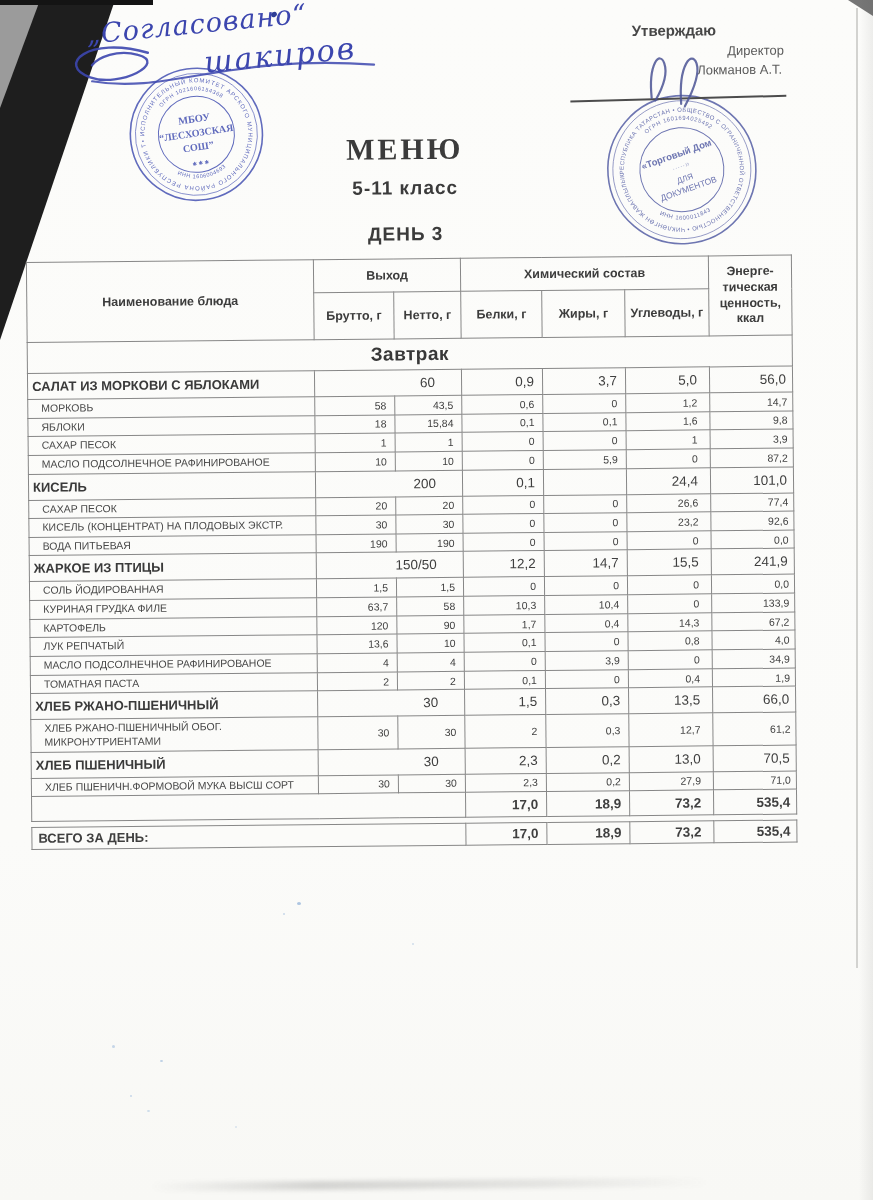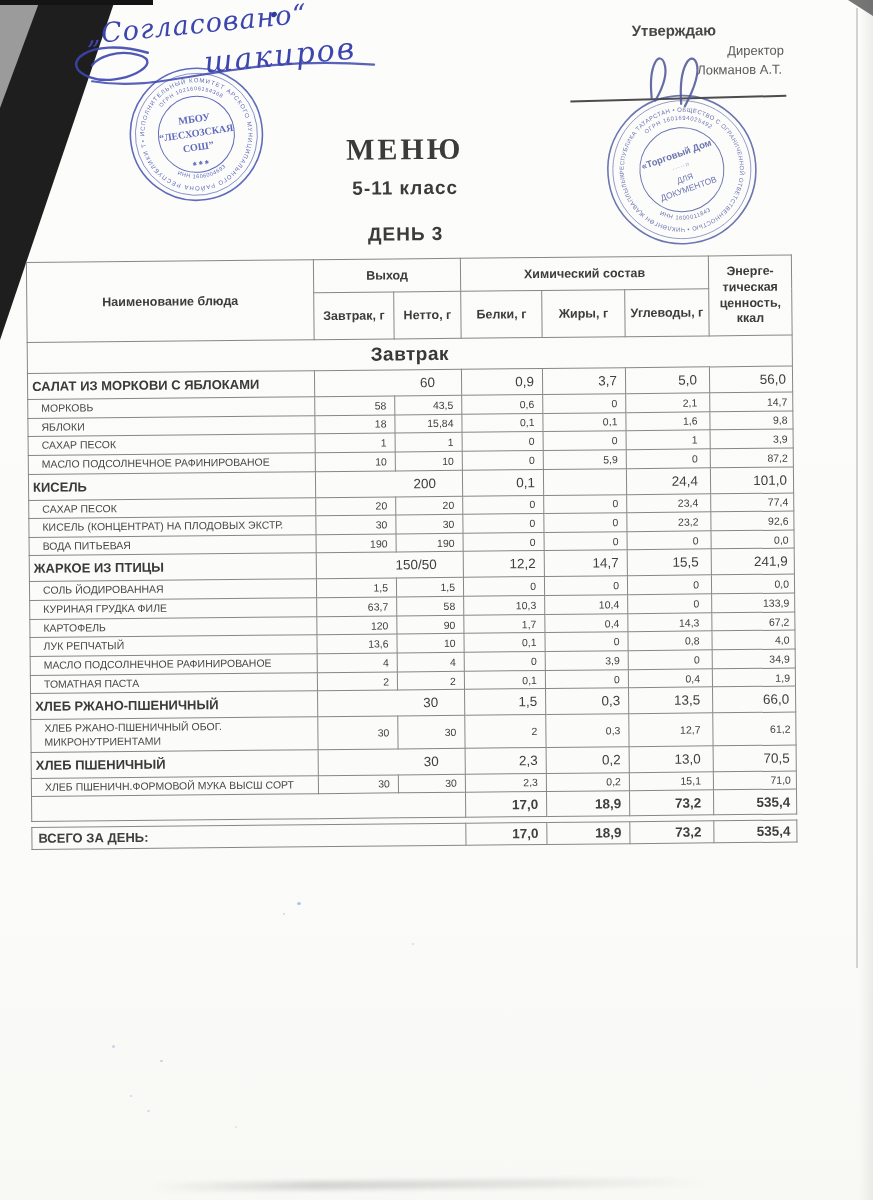--- a/index.html
+++ b/index.html
@@ -192,21 +192,21 @@
         <tr class="hdr1">
           <th rowspan="2">Наименование блюда</th>
           <th colspan="2">Выход</th>
           <th colspan="3">Химический состав</th>
           <th rowspan="2" class="energy-h">Энерге-
 тическая
 ценность,
 ккал</th>
         </tr>
         <tr class="hdr2">
-          <th>Завтрак, г</th>
+          <th>Брутто, г</th>
           <th>Нетто, г</th>
           <th>Белки, г</th>
           <th>Жиры, г</th>
           <th>Углеводы, г</th>
         </tr>
       </thead>
       <tbody>
         <tr class="section">
           <td colspan="7">Завтрак</td>
         </tr>
@@ -219,21 +219,21 @@
             <td class="val">3,7</td>
             <td class="val carbs">5,0</td>
             <td class="val kcal">56,0</td>
           </tr>
           <tr class="ingredient">
             <td class="ing-name">МОРКОВЬ</td>
             <td class="num">58</td>
             <td class="num">43,5</td>
             <td class="num">0,6</td>
             <td class="num">0</td>
-            <td class="num carbs">2,1</td>
+            <td class="num carbs">1,2</td>
             <td class="num kcal">14,7</td>
           </tr>
           <tr class="ingredient">
             <td class="ing-name">ЯБЛОКИ</td>
             <td class="num">18</td>
             <td class="num">15,84</td>
             <td class="num">0,1</td>
             <td class="num">0,1</td>
             <td class="num carbs">1,6</td>
             <td class="num kcal">9,8</td>
@@ -263,21 +263,21 @@
             <td class="val"></td>
             <td class="val carbs">24,4</td>
             <td class="val kcal">101,0</td>
           </tr>
           <tr class="ingredient">
             <td class="ing-name">САХАР ПЕСОК</td>
             <td class="num">20</td>
             <td class="num">20</td>
             <td class="num">0</td>
             <td class="num">0</td>
-            <td class="num carbs">23,4</td>
+            <td class="num carbs">26,6</td>
             <td class="num kcal">77,4</td>
           </tr>
           <tr class="ingredient">
             <td class="ing-name">КИСЕЛЬ (КОНЦЕНТРАТ) НА ПЛОДОВЫХ ЭКСТР.</td>
             <td class="num">30</td>
             <td class="num">30</td>
             <td class="num">0</td>
             <td class="num">0</td>
             <td class="num carbs">23,2</td>
             <td class="num kcal">92,6</td>
@@ -377,21 +377,21 @@
             <td class="val">0,2</td>
             <td class="val carbs">13,0</td>
             <td class="val kcal">70,5</td>
           </tr>
           <tr class="ingredient">
             <td class="ing-name">ХЛЕБ ПШЕНИЧН.ФОРМОВОЙ МУКА ВЫСШ СОРТ</td>
             <td class="num">30</td>
             <td class="num">30</td>
             <td class="num">2,3</td>
             <td class="num">0,2</td>
-            <td class="num carbs">15,1</td>
+            <td class="num carbs">27,9</td>
             <td class="num kcal">71,0</td>
           </tr>
         </tbody>
       <tbody>
         <tr class="subtotal">
           <td colspan="3"></td>
           <td>17,0</td>
           <td>18,9</td>
           <td class="carbs">73,2</td>
           <td class="kcal">535,4</td>

